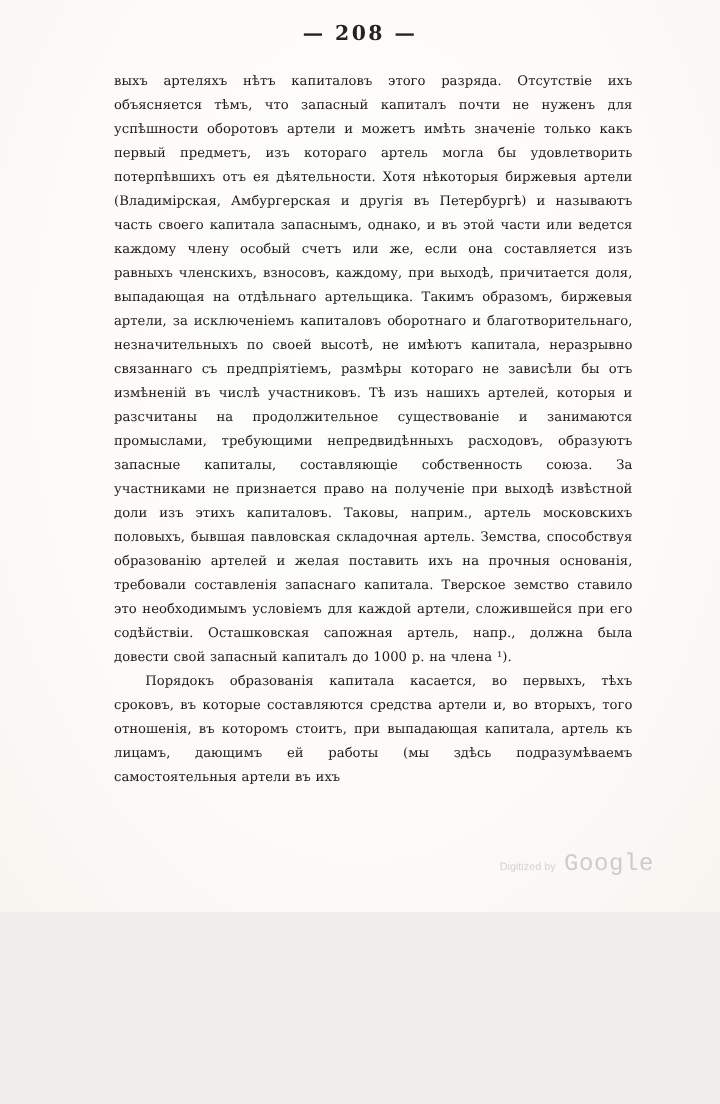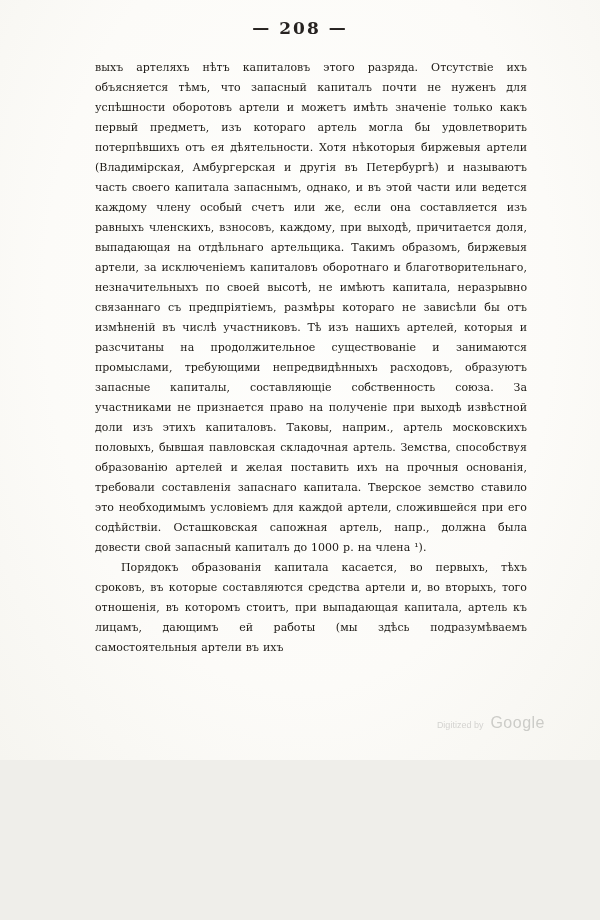--- a/index.html
+++ b/index.html
@@ -52,22 +52,22 @@
     display: flex;
     align-items: baseline;
     gap: 7px;
   }
   .watermark .prefix {
     font-family: "Liberation Sans", sans-serif;
     font-size: 9px;
     color: #d4d3d0;
   }
   .watermark .brand {
-    font-family: Liberation Sans, sans-serif;
-    font-size: 16px;
+    font-family: Liberation Mono, monospace;
+    font-size: 20px;
     color: #ccccc8;
     letter-spacing: 0.5px;
   }
 </style>
 </head>
 <body>
 
 <div class="page">
 
   <div class="page-number">— 208 —</div>

